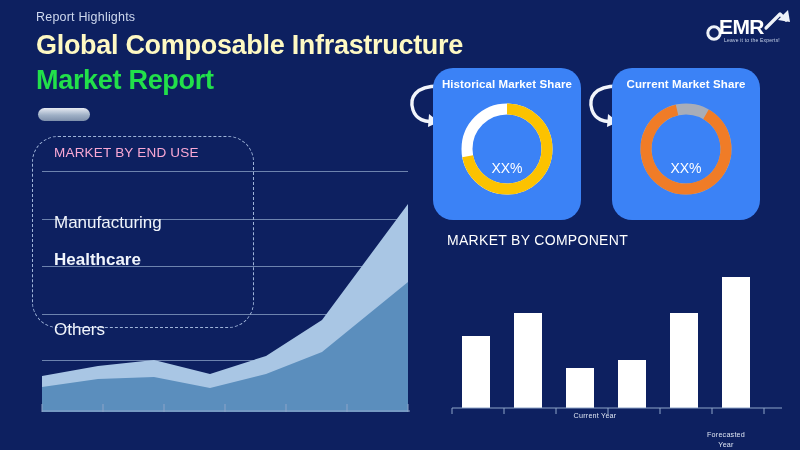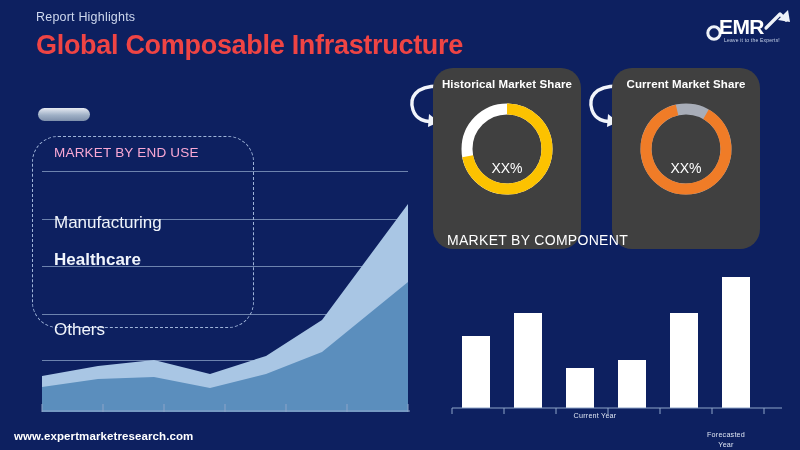--- a/index.html
+++ b/index.html
@@ -12,21 +12,21 @@
   }
   .stage { position:absolute; inset:0; width:800px; height:450px; }
 
   
   .eyebrow {
     position:absolute; left:36px; top:10px;
     font-size:12.5px; color:#ced8ee; letter-spacing:.2px;
   }
   .title-main {
     position:absolute; left:36px; top:30px;
-    font-size:27px; font-weight:bold; color:#ef4444;
+    font-size:27px; font-weight:bold; color:#fef9c3;
     letter-spacing:-.3px; white-space:nowrap;
   }
   .title-accent {
     position:absolute; left:36px; top:65px;
     font-size:27px; font-weight:bold; color:#22e04a;
     letter-spacing:-.3px; white-space:nowrap;
   }
   .pill {
     position:absolute; left:38px; top:108px;
     width:52px; height:13px; border-radius:7px;
@@ -57,22 +57,22 @@
     font-size:17px; color:#f0f4fb;margin-top:28px;
   }
   .e1 { top:185px; } .e2 { top:222px;font-weight:bold; } .e3 { top:292px; }
 
   
   .areawrap { position:absolute; left:32px; top:180px; width:380px; height:232px; }
   .areawrap svg { display:block; }
 
   
   .card {
-    position:absolute; top:68px; width:148px; height:181px;
-    background:#404040; border-radius:20px;
+    position:absolute; top:68px; width:148px; height:152px;
+    background:#3b82f6; border-radius:20px;
   }
   .card1 { left:433px; }
   .card2 { left:612px;padding-left:44px; }
   .card-title {
     position:absolute; top:10px; left:0; right:0; text-align:center;
     font-size:11.5px; color:#ffffff; font-weight:bold; letter-spacing:.1px;
   }
   .donut { position:absolute; left:50%; top:31px; transform:translateX(-50%); }
   .donut-label {
     position:absolute; left:0; right:0; top:92px; text-align:center;
@@ -102,20 +102,21 @@
     font-size:11.5px; font-weight:bold; color:#ffffff; letter-spacing:.1px;
   }
 </style>
 </head>
 <body>
 
 <div class="stage">
 
   <div class="eyebrow">Report Highlights</div>
   <div class="title-main">Global Composable Infrastructure</div>
+  <div class="title-accent">Market Report</div>
   <div class="pill"></div>
 
   <div class="logo">
     <svg width="92" height="42" viewBox="0 0 92 42">
       <path d="M66 24 L80 10 L86 16" fill="none" stroke="#eef2f8" stroke-width="3.2" stroke-linecap="round" stroke-linejoin="round"></path>
       <path d="M88 6 L90 18 L78 16 Z" fill="#eef2f8"></path>
       <circle cx="14" cy="29" r="6.2" fill="none" stroke="#eef2f8" stroke-width="3"></circle>
       <text x="19" y="30" font-family="Liberation Sans, sans-serif" font-size="21" font-weight="bold" fill="#ffffff" letter-spacing="-0.6">EMR</text>
       <text x="24" y="38" font-family="Liberation Sans, sans-serif" font-size="5" fill="#c6d2e8" letter-spacing="0.2">Leave it to the Experts!</text>
     </svg>
@@ -203,15 +204,14 @@
         <line x1="274" y1="150" x2="274" y2="157"></line>
         <line x1="326" y1="150" x2="326" y2="157"></line>
       </g>
     </svg>
   </div>
 
   <div class="axlabel axl1">Current Year</div>
   <div class="axlabel axl2" style="white-space:pre-line;">Forecasted
 Year</div>
 
-  <div class="footer">www.expertmarketresearch.com</div>
 
 </div>
 
 </body></html>

